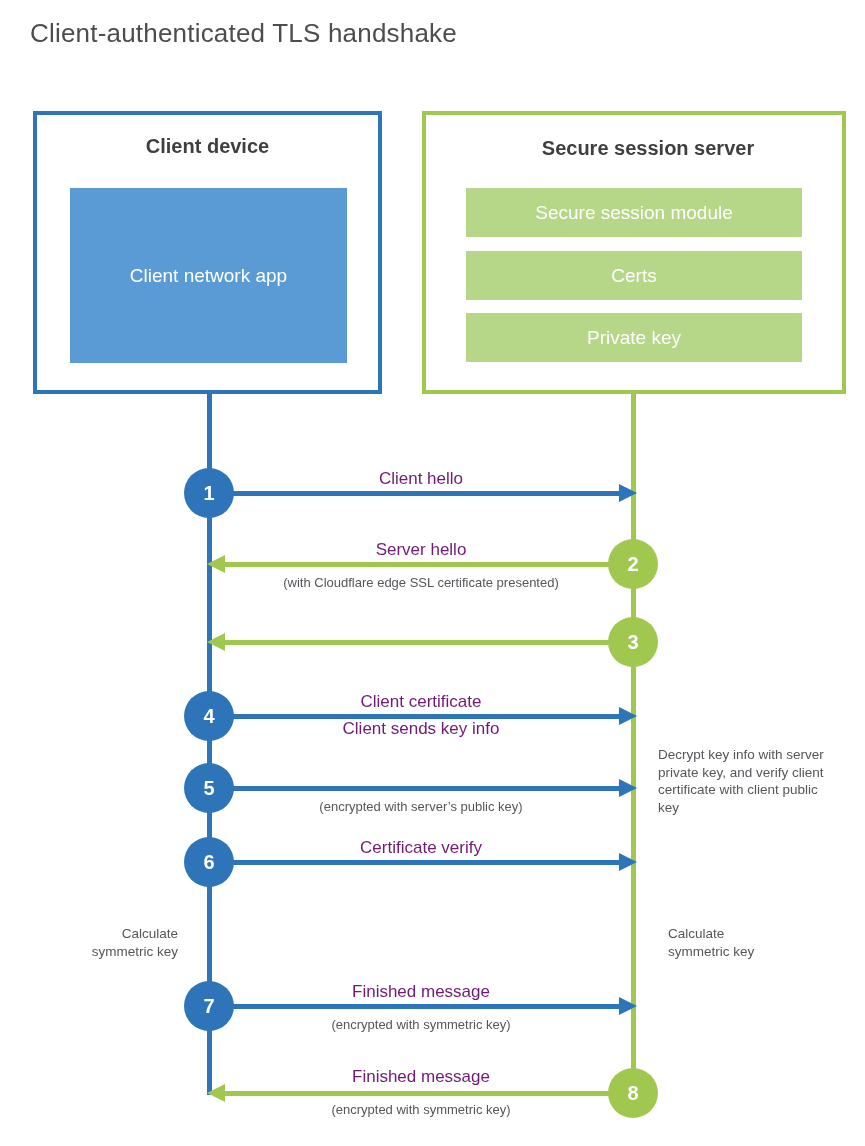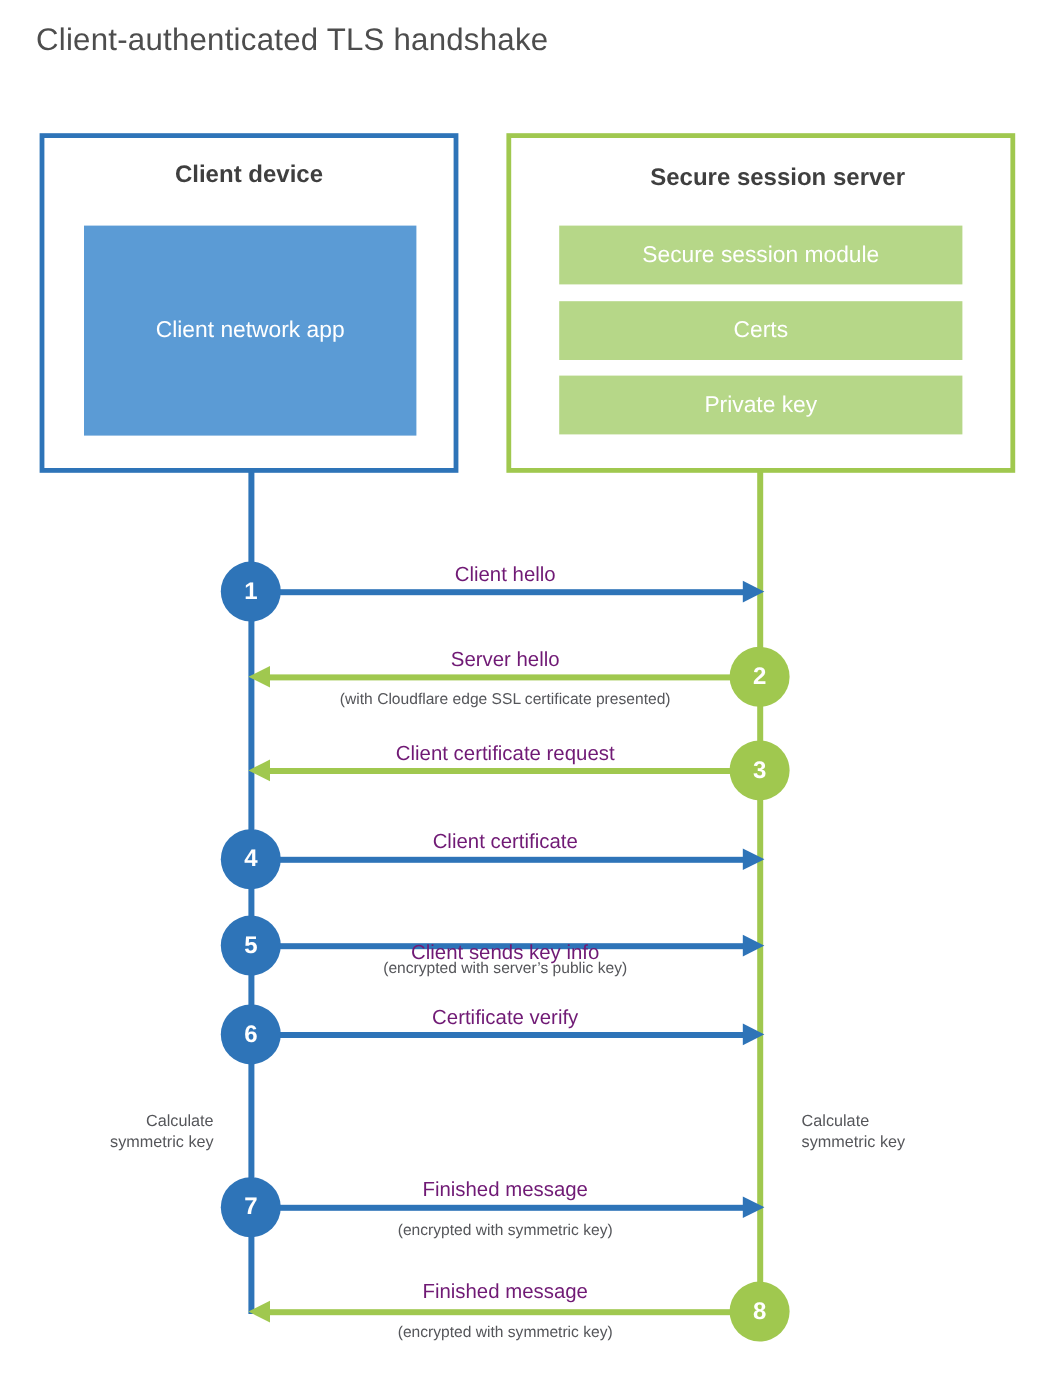--- a/index.html
+++ b/index.html
@@ -92,47 +92,47 @@
   <div class="abs hline green-bg line-left" style="top:562px"></div>
   <div class="abs arrow-head head-left" style="left:207px;top:555px"></div>
   <div class="abs step-label" style="top:540px">Server hello</div>
   <div class="abs step-sub" style="top:575px">(with Cloudflare edge SSL certificate presented)</div>
   <div class="abs circle green-bg circle-server" style="top:539px">
     <span>2</span>
   </div>
 
   <div class="abs hline green-bg line-left" style="top:640px"></div>
   <div class="abs arrow-head head-left" style="left:207px;top:633px"></div>
-  <div class="abs step-label" style="top:618px">Client certificate request</div>
   <div class="abs circle green-bg circle-server" style="top:617px">
     <span>3</span>
   </div>
 
   <div class="abs hline blue-bg line-right" style="top:714px"></div>
   <div class="abs arrow-head head-right" style="left:619px;top:707px"></div>
   <div class="abs step-label" style="top:692px">Client certificate</div>
   <div class="abs circle blue-bg circle-client" style="top:691px">
     <span>4</span>
   </div>
 
   <div class="abs hline blue-bg line-right" style="top:786px"></div>
   <div class="abs arrow-head head-right" style="left:619px;top:779px"></div>
-  <div class="abs step-label" style="top:784px">Client sends key info</div>
+  <div class="abs step-label" style="top:719px">Client sends key info</div>
   <div class="abs step-sub" style="top:799px">(encrypted with server’s public key)</div>
   <div class="abs circle blue-bg circle-client" style="top:763px">
     <span>5</span>
   </div>
 
   <div class="abs hline blue-bg line-right" style="top:860px"></div>
   <div class="abs arrow-head head-right" style="left:619px;top:853px"></div>
   <div class="abs step-label" style="top:838px">Certificate verify</div>
   <div class="abs circle blue-bg circle-client" style="top:837px">
     <span>6</span>
   </div>
 
+  <div class="abs side-note decrypt-note">Decrypt key info with server private key, and verify client certificate with client public key</div>
   <div class="abs side-note calc-left">Calculate symmetric key</div>
   <div class="abs side-note calc-right">Calculate symmetric key</div>
 
   <div class="abs hline blue-bg line-right" style="top:1004px"></div>
   <div class="abs arrow-head head-right" style="left:619px;top:997px"></div>
   <div class="abs step-label" style="top:982px">Finished message</div>
   <div class="abs step-sub" style="top:1017px">(encrypted with symmetric key)</div>
   <div class="abs circle blue-bg circle-client" style="top:981px">
     <span>7</span>
   </div>

